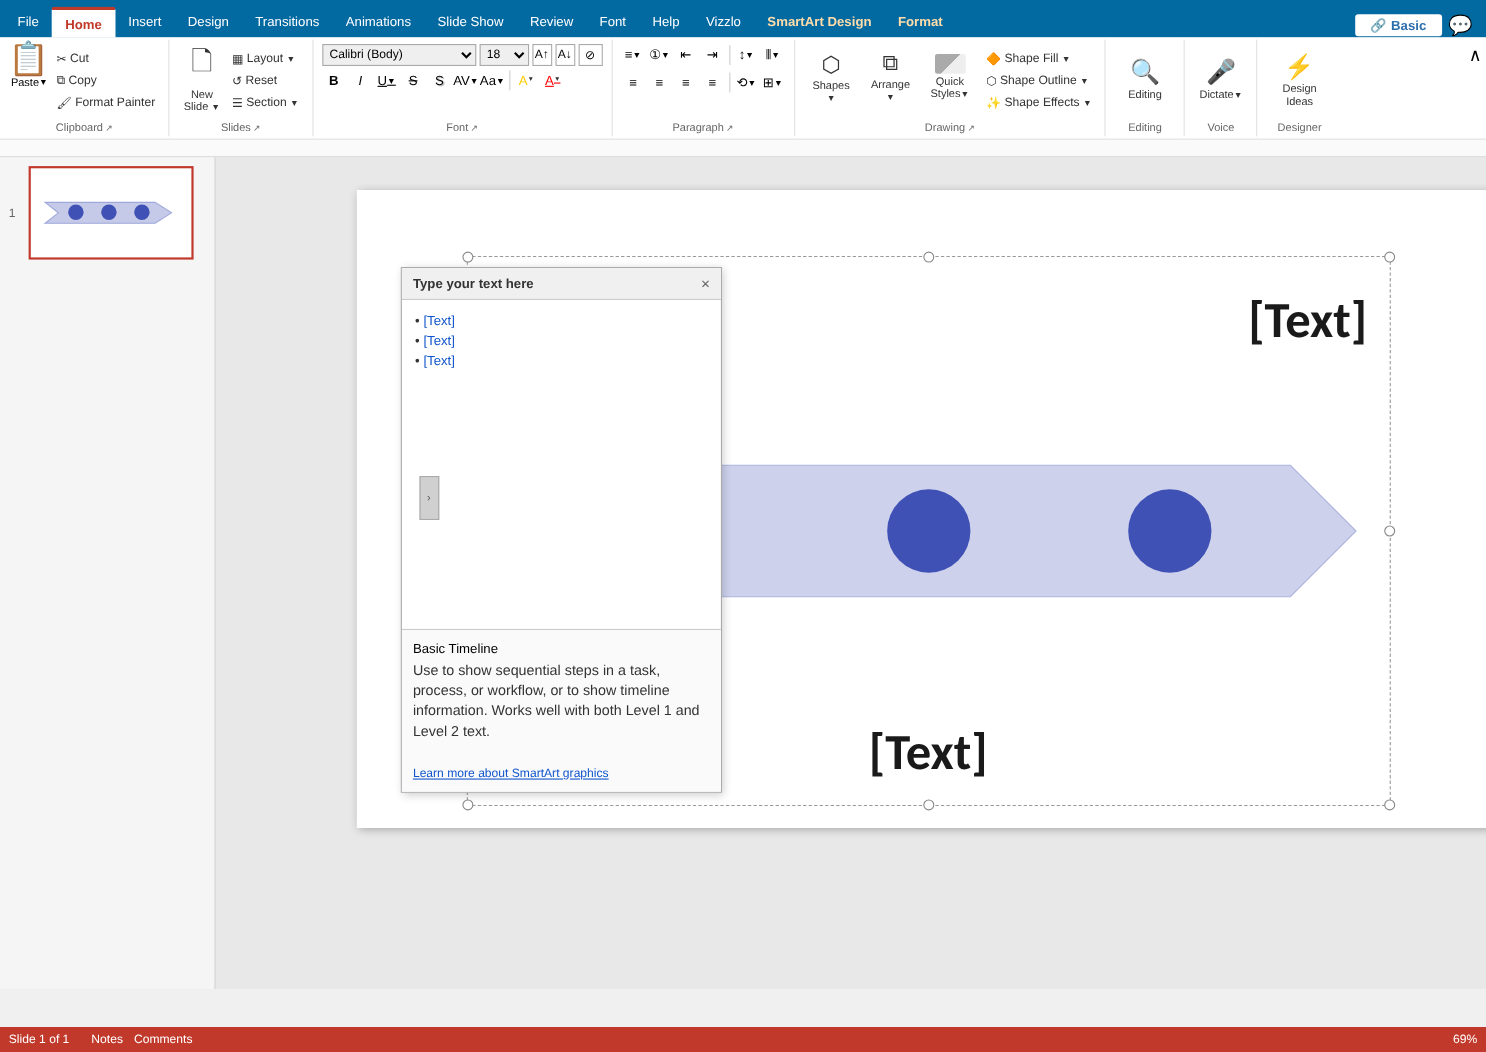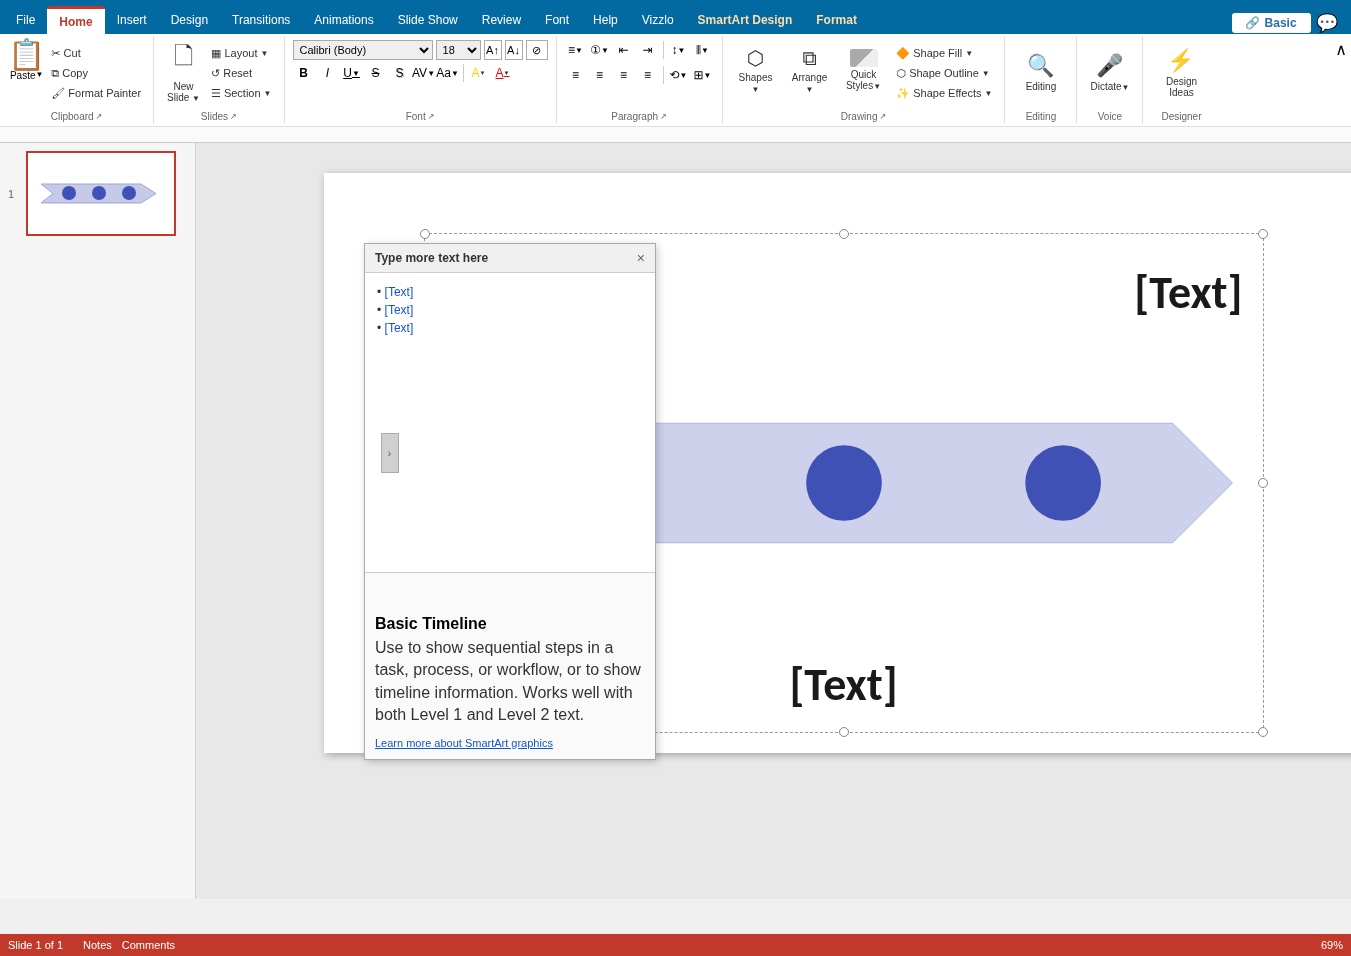--- a/index.html
+++ b/index.html
@@ -209,22 +209,22 @@
       padding: 6px 10px;
       background: #f0f0f0;
       border-bottom: 1px solid #ccc;
     }
     .pane-title { font-size: 12px; font-weight: 600; color: #333; }
     .pane-close { cursor: pointer; font-size: 14px; color: #666; }
     .pane-content { padding: 8px 12px; min-height: 300px; border-bottom: 1px solid #ccc; }
     .pane-bullet { margin: 4px 0; font-size: 12px; color: #1155cc; }
     .pane-bullet::before { content: "• "; color: #333; }
     .pane-footer { padding: 10px; font-size: 11px; background: #fafafa; }
-    .pane-footer-title { font-weight: bold; font-size: 16px; margin-bottom: 4px; margin-top: 32px; }
-    .pane-footer-desc { font-size: 16px; color: #333; line-height: 1.4; margin-bottom: 10px; }
+    .pane-footer-title { font-weight: normal; font-size: 12px; margin-bottom: 4px; }
+    .pane-footer-desc { font-size: 13px; color: #333; line-height: 1.4; margin-bottom: 24px; }
     .pane-link { color: #1155cc; text-decoration: underline; cursor: pointer; font-size: 11px; }
 
     
     .collapse-arrow {
       position: absolute;
       left: 450px;
       top: 50%;
       transform: translateY(-50%);
       width: 18px;
       height: 40px;
@@ -559,21 +559,21 @@
           <circle cx="98" cy="37" r="7" fill="#3f51b5"></circle>
         </svg>
       </div>
     </div>
   </div>
 
   <div class="canvas-area">
 
     <div class="smartart-pane">
       <div class="pane-header">
-        <span class="pane-title">Type more text here</span>
+        <span class="pane-title">Type your text here</span>
         <span class="pane-close">×</span>
       </div>
       <div class="pane-content">
         <div class="pane-bullet">[Text]</div>
         <div class="pane-bullet">[Text]</div>
         <div class="pane-bullet">[Text]</div>
       </div>
       <div class="pane-footer">
         <div class="pane-footer-title">Basic Timeline</div>
         <div class="pane-footer-desc">Use to show sequential steps in a task, process, or workflow, or to show timeline information. Works well with both Level 1 and Level 2 text.</div>

